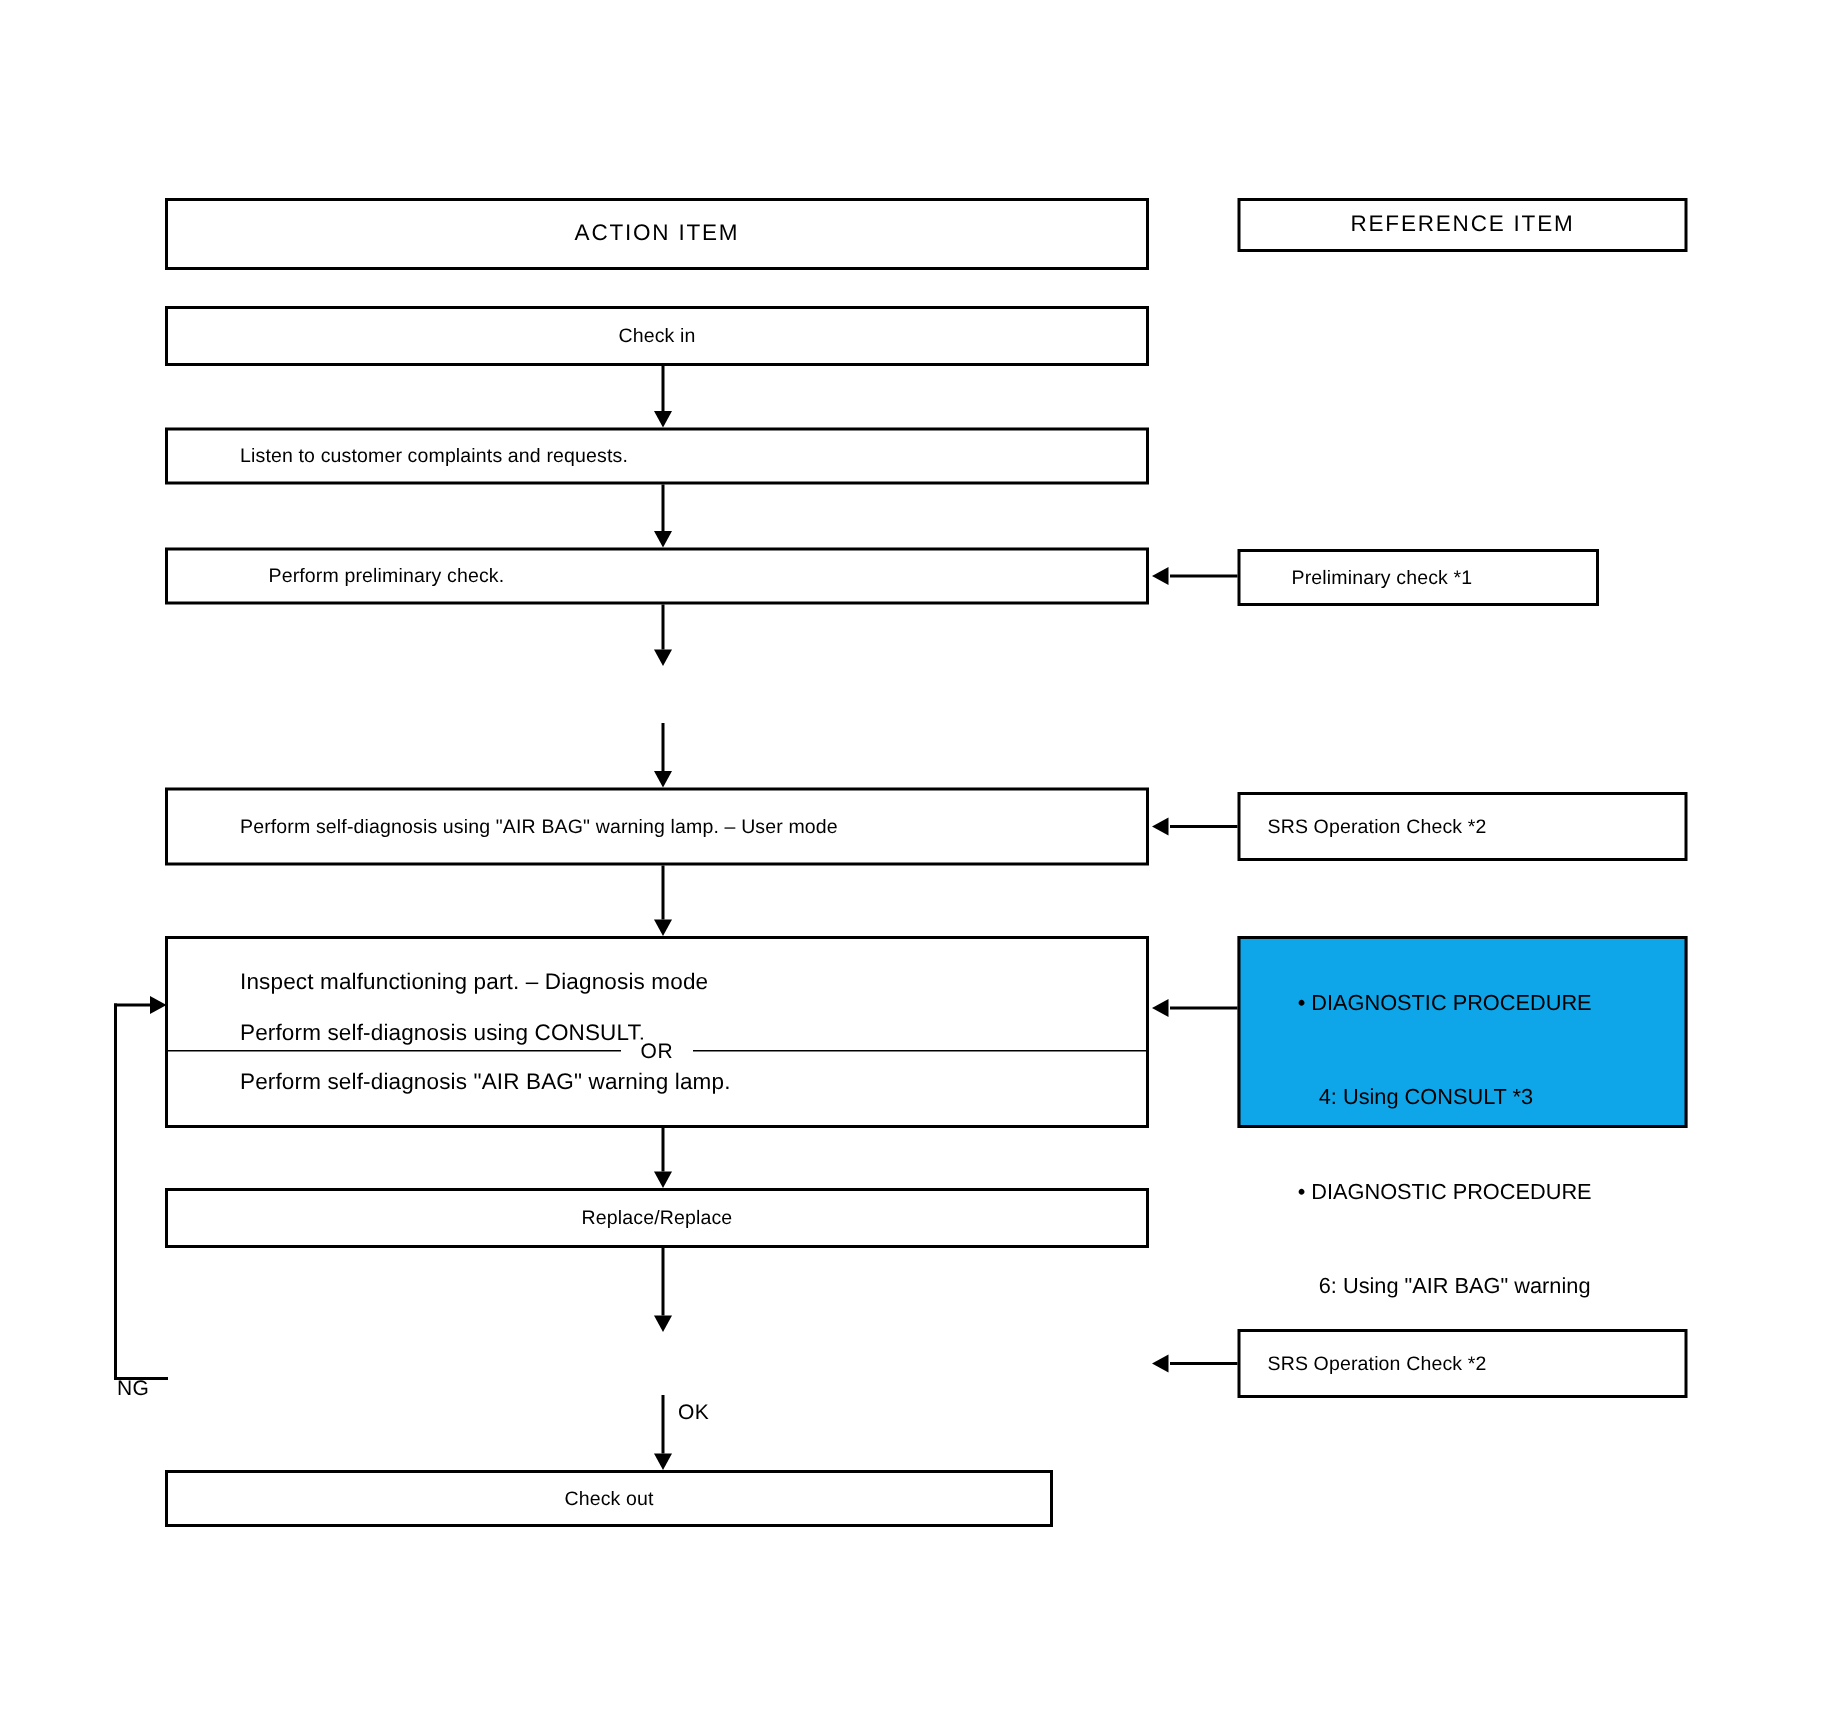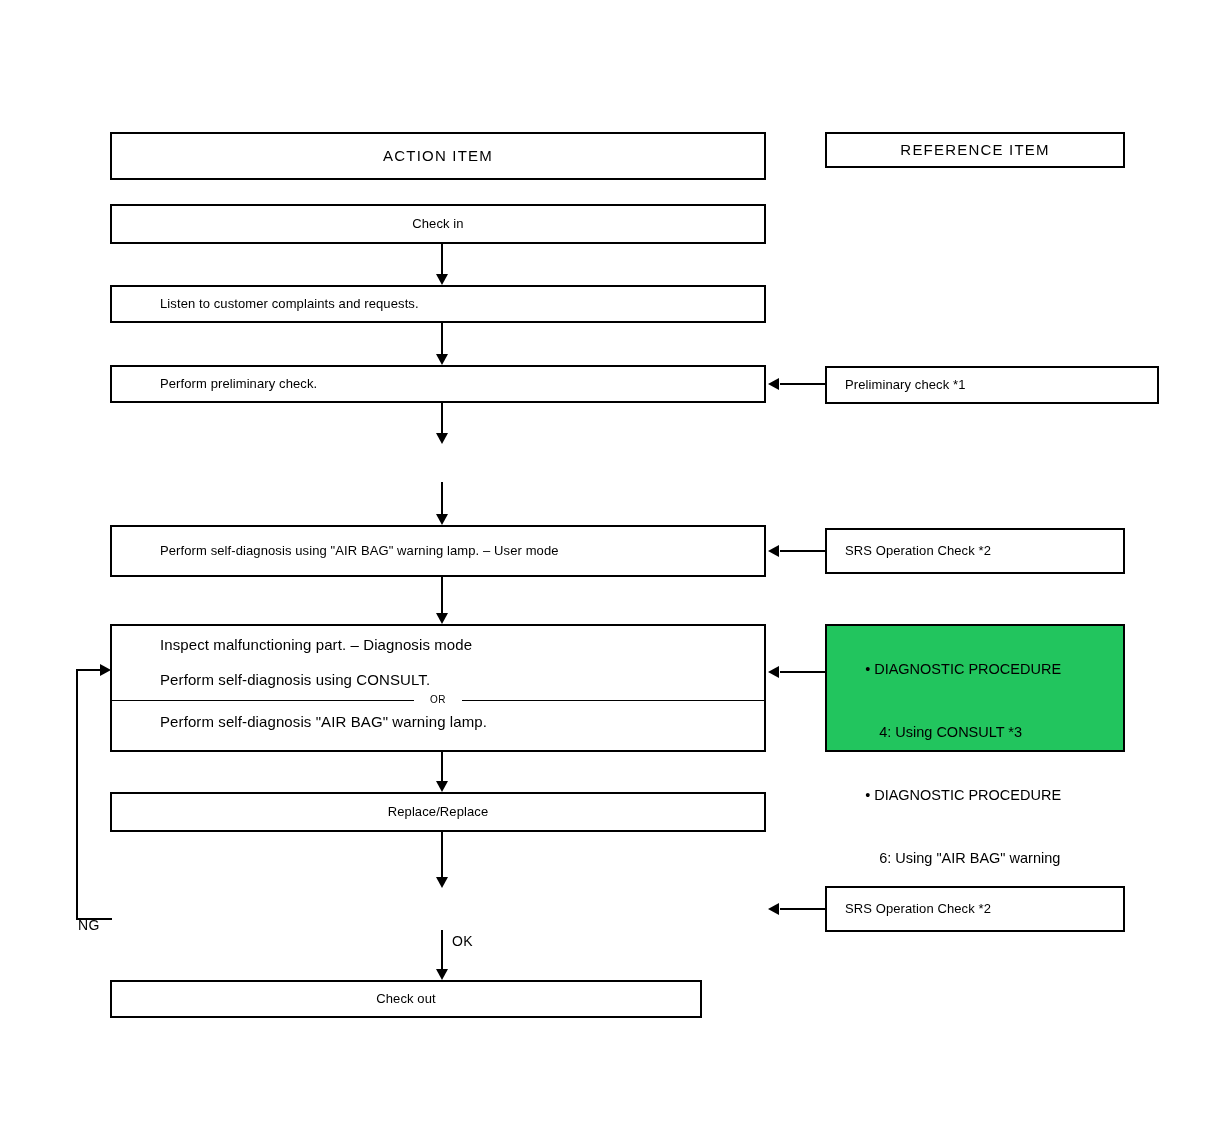--- a/index.html
+++ b/index.html
@@ -55,21 +55,21 @@
     background: #fff;
     display: flex;
     flex-direction: column;
   }
   .split-top, .split-bottom {
     display: flex;
     flex-direction: column;
     justify-content: center;
     padding-left: 48px;
   }
-  .split-top { height: 73px; gap: 14px; }
+  .split-top { height: 73px; gap: 14px; justify-content: flex-end; }
   .split-bottom { height: 45px; }
   .split-top .box-label, .split-bottom .box-label { font-size: 15px; }
 
   .or-divider {
     position: relative;
     height: 1px;
     background: transparent;
     display: flex;
     align-items: center;
     justify-content: center;
@@ -81,31 +81,31 @@
     top: 50%;
     height: 1px;
     background: #000;
   }
   .or-divider::before { left: 0;  width: calc(50% - 24px); }
   .or-divider::after  { right: 0; width: calc(50% - 24px); }
   .or-text {
     position: relative;
     background: #fff;
     padding: 0 7px;
-    font-size: 10px;
+    font-size: 14px;
     line-height: 1;
     letter-spacing: 0.5px;
     z-index: 2;
   }
 
   
   .ref-list-box {
     position: absolute;
     border: 2px solid #000;
-    background: #22c55e;
+    background: #0ea5e9;
     padding: 12px 10px 12px 14px;
   }
   .ref-line {
     font-size: 14.5px;
     line-height: 21px;
     white-space: pre;
   }
   .ref-line.bulleted { text-indent: 0; }
   .ref-line.cont     { padding-left: 14px; }
   .ref-line.cont2    { padding-left: 8px; }
@@ -168,21 +168,21 @@
   </div>
 
   <div class="box center" style="left:110px; top:204px; width:656px; height:40px;">
     <span class="box-label">Check in</span>
   </div>
 
   <div class="box left" style="left:110px; top:285px; width:656px; height:38px;">
     <span class="box-label">Listen to customer complaints and requests.</span>
   </div>
 
-  <div class="box left" style="left:110px; top:365px; width:656px; height:38px;">
+  <div class="box left" style="left:110px; top:365px; width:656px; height:38px;padding-left:19px;">
     <span class="box-label">Perform preliminary check.</span>
   </div>
 
 
   <div class="box left" style="left:110px; top:525px; width:656px; height:52px;">
     <span class="box-label">Perform self-diagnosis using "AIR BAG" warning lamp. – User mode</span>
   </div>
 
   <div class="split-box" style="left:110px; top:624px; width:656px; height:128px;">
     <div class="split-top">
@@ -199,21 +199,21 @@
 
   <div class="box center" style="left:110px; top:792px; width:656px; height:40px;">
     <span class="box-label">Replace/Replace</span>
   </div>
 
 
   <div class="box center" style="left:110px; top:980px; width:592px; height:38px;">
     <span class="box-label">Check out</span>
   </div>
 
-  <div class="box left" style="left:825px; top:366px; width:334px; height:38px;">
+  <div class="box left" style="left:825px; top:366px; width:241px; height:38px;padding-left:16px;">
     <span class="box-label" style="padding-left:18px;">Preliminary check *1</span>
   </div>
 
   <div class="box left" style="left:825px; top:528px; width:300px; height:46px;">
     <span class="box-label" style="padding-left:18px;">SRS Operation Check *2</span>
   </div>
 
   <div class="ref-list-box" style="left:825px; top:624px; width:300px; height:128px;">
     <div class="ref-line bulleted">
       <span class="bullet-dot">•</span><span>DIAGNOSTIC PROCEDURE</span>

